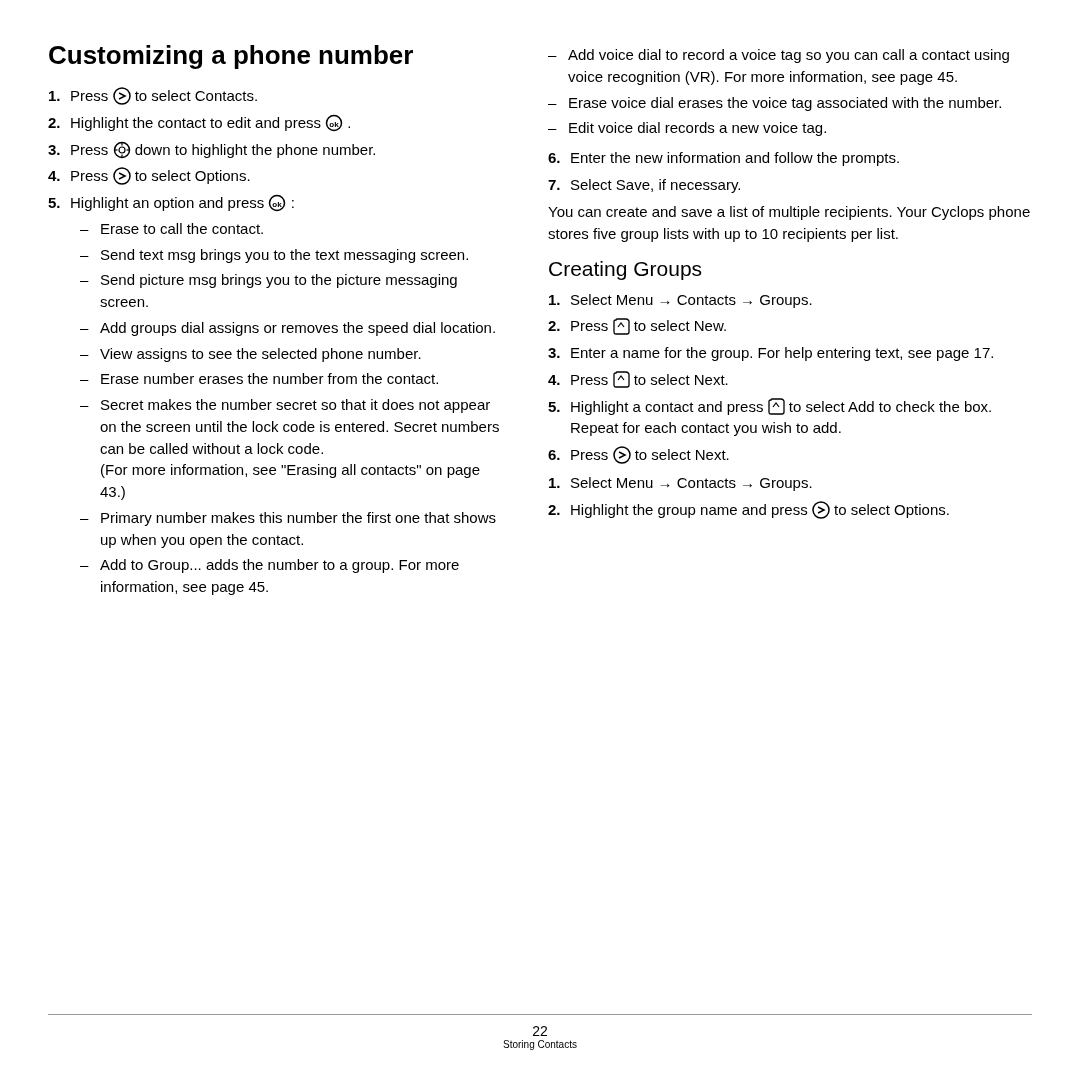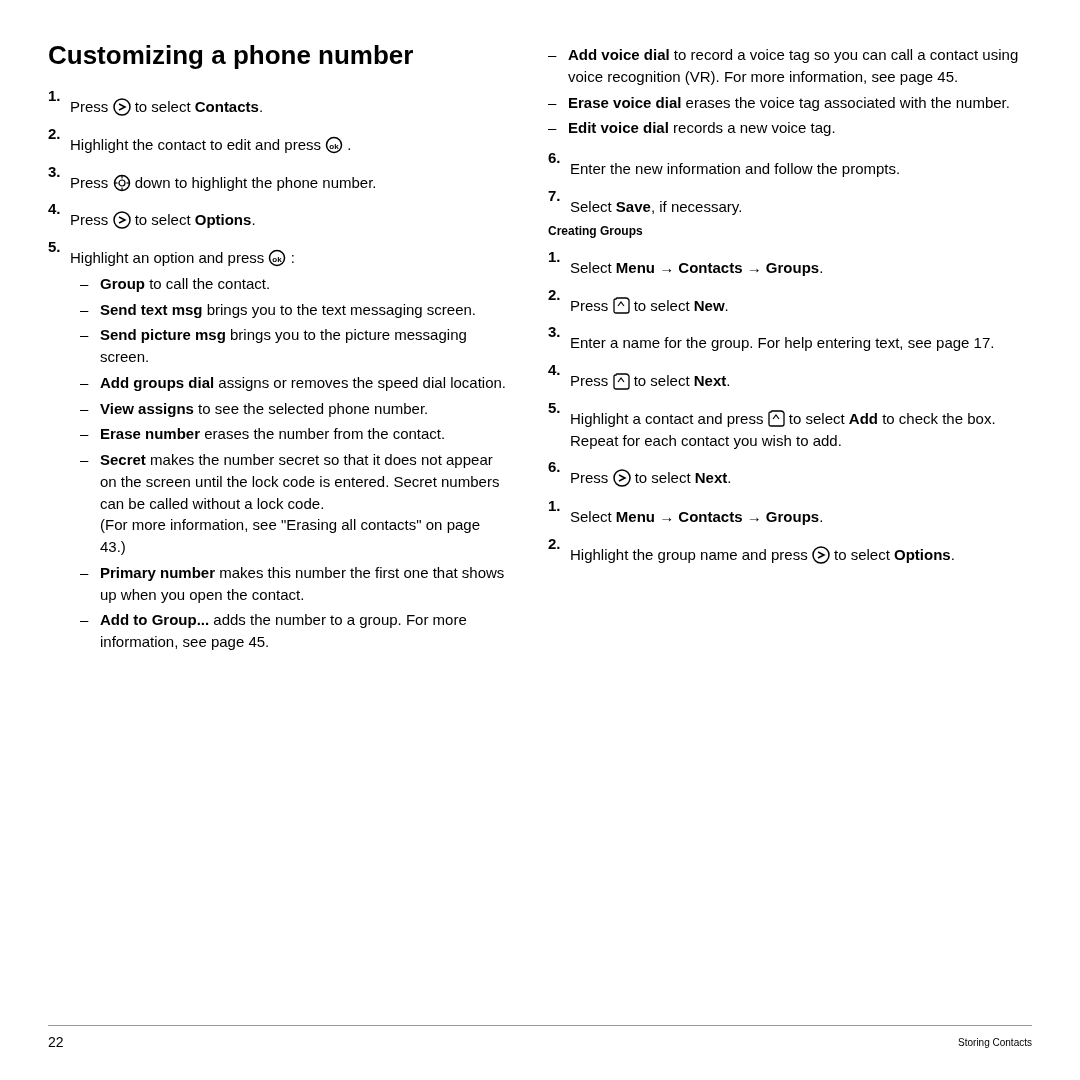--- a/index.html
+++ b/index.html
@@ -50,22 +50,22 @@
     }
 
     h2.sub-section-title {
       font-size: 22px;
       font-weight: 900;
       margin-bottom: 10px;
       line-height: 1.2;
     }
 
     h3.sub-sub-title {
-      font-size: 12px;
-      font-weight: 700;
+      font-size: 21px;
+      font-weight: 400;
       margin-bottom: 8px;
       margin-top: 16px;
       line-height: 1.2;
     }
 
     .numbered-list {
       list-style: none;
       padding-left: 0;
       margin-bottom: 6px;
     }
@@ -78,21 +78,20 @@
     }
 
     .num {
       font-weight: 700;
       min-width: 22px;
       flex-shrink: 0;
     }
 
     .num-content {
       flex: 1;
-      margin-top: 11px;
     }
 
     .bullet-list {
       list-style: none;
       padding-left: 10px;
       margin-top: 4px;
       margin-bottom: 4px;
     }
 
     .bullet-list > li {
@@ -106,30 +105,31 @@
       min-width: 20px;
       flex-shrink: 0;
       font-weight: normal;
     }
 
     .bullet-content {
       flex: 1;
     }
 
     .bold {
-      font-weight: 700;
+      font-weight: 400;
     }
 
     p.body-text {
       line-height: 1.5;
       margin-bottom: 10px;
     }
 
     .footer {
       display: flex;
+      flex-direction: column;
       justify-content: space-between;
       align-items: center;
       border-top: 1px solid #999;
       padding-top: 8px;
       margin-top: 10px;
     }
 
     .footer-left {
       font-size: 14px;
     }
@@ -213,21 +213,21 @@
           <span class="num-content">
             Highlight an option and press
             <svg class="icon-svg" width="18" height="18" viewBox="0 0 18 18">
               <circle cx="9" cy="9" r="7.5" fill="none" stroke="#000" stroke-width="1.5"></circle>
               <text x="9" y="13" text-anchor="middle" font-size="8" font-weight="bold" fill="#000">ok</text>
             </svg>
             :
             <ul class="bullet-list">
               <li>
                 <span class="dash">–</span>
-                <span class="bullet-content"><span class="bold">Group</span> to call the contact.</span>
+                <span class="bullet-content"><span class="bold">Erase</span> to call the contact.</span>
               </li>
               <li>
                 <span class="dash">–</span>
                 <span class="bullet-content"><span class="bold">Send text msg</span> brings you to the text messaging screen.</span>
               </li>
               <li>
                 <span class="dash">–</span>
                 <span class="bullet-content"><span class="bold">Send picture msg</span> brings you to the picture messaging screen.</span>
               </li>
               <li>
@@ -281,20 +281,21 @@
         <li>
           <span class="num">6.</span>
           <span class="num-content">Enter the new information and follow the prompts.</span>
         </li>
         <li>
           <span class="num">7.</span>
           <span class="num-content">Select <span class="bold">Save</span>, if necessary.</span>
         </li>
       </ol>
 
+      <p class="body-text">You can create and save a list of multiple recipients. Your Cyclops phone stores five group lists with up to 10 recipients per list.</p>
 
       <h3 class="sub-sub-title" style="margin-top:6px;">Creating Groups</h3>
 
       <ol class="numbered-list">
         <li>
           <span class="num">1.</span>
           <span class="num-content">Select <span class="bold">Menu → Contacts → Groups</span>.</span>
         </li>
         <li>
           <span class="num">2.</span>

